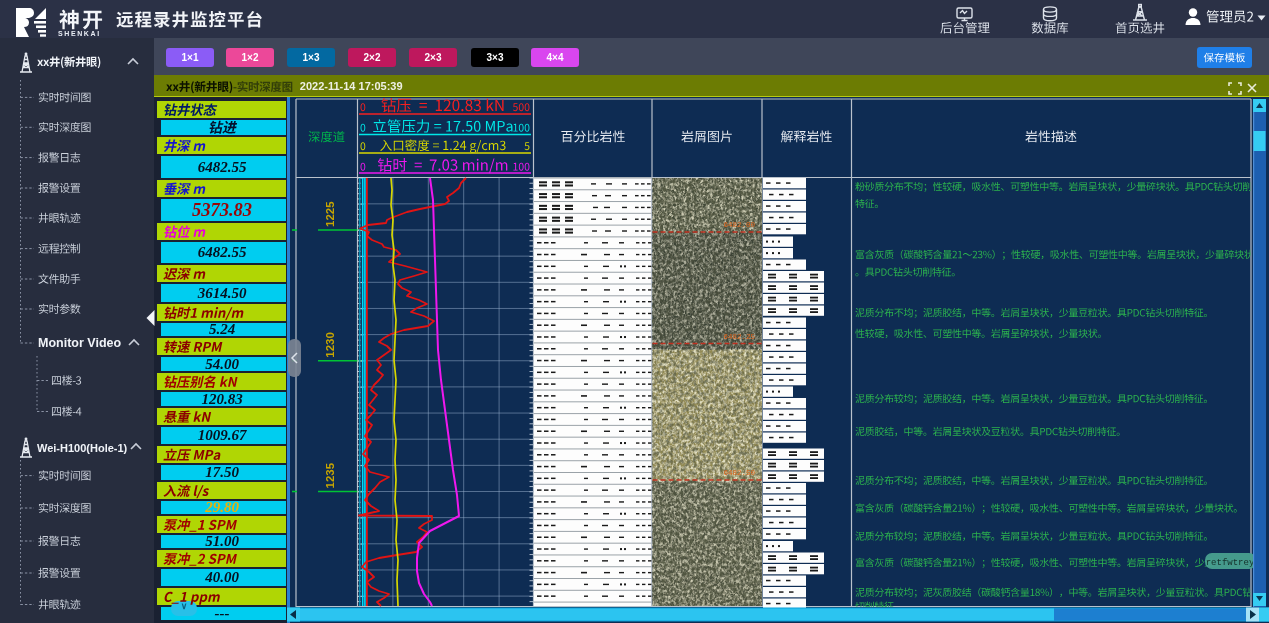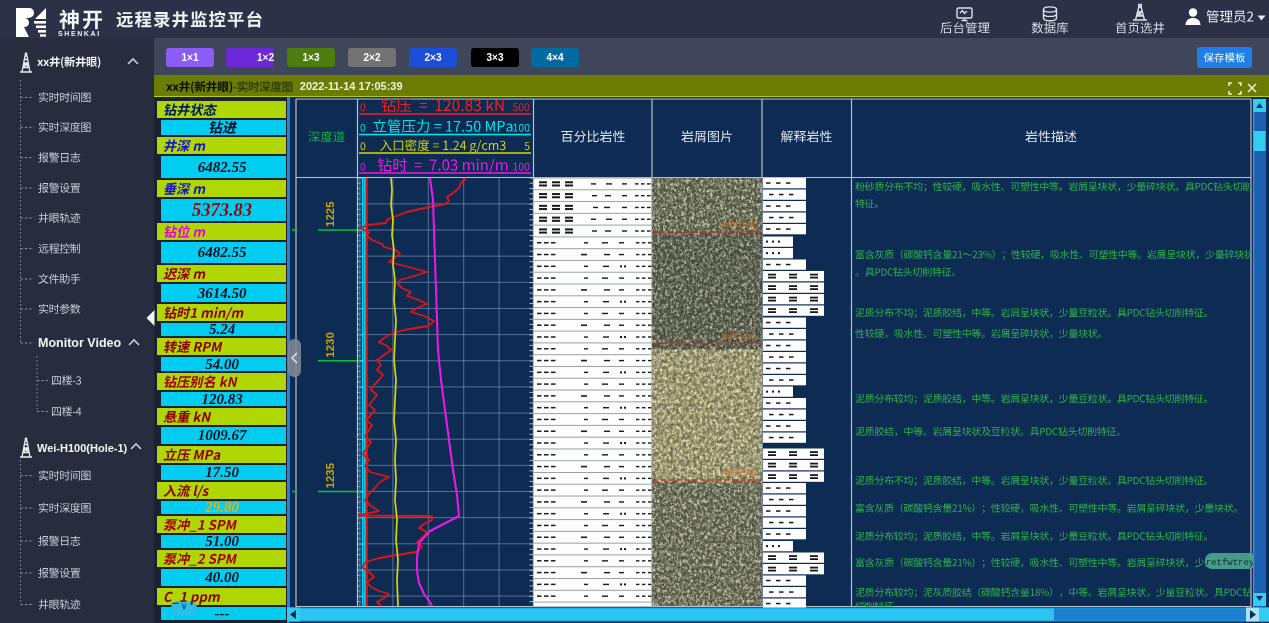--- a/index.html
+++ b/index.html
@@ -1,26 +1,26 @@
 <!DOCTYPE html>
 <html><head><meta charset="utf-8"><style>html,body{margin:0;padding:0;width:1269px;height:623px;overflow:hidden;background:#3f4659}*{box-sizing:border-box}</style></head><body>
 <div style="position:absolute;left:0px;top:0px;width:1269px;height:623px;background:#3f4659"></div>
 <div style="position:absolute;left:0px;top:0px;width:1269px;height:38px;background:#2b3146"></div>
 <div style="position:absolute;left:0px;top:38px;width:154px;height:585px;background:#272d3e"></div>
 <div style="position:absolute;left:154px;top:97px;width:133px;height:526px;background:#1a2132"></div>
 <div style="position:absolute;left:154px;top:75px;width:1115px;height:22px;background:#6c7c03;border-bottom:1.5px solid #b8cc10"></div>
 <div style="position:absolute;left:287px;top:97px;width:982px;height:526px;background:#0e2c53"></div>
 <div style="position:absolute;left:287px;top:97px;width:3px;height:526px;background:#2b7fd0"></div>
 <div style="position:absolute;left:166px;top:48px;width:48px;height:19px;background:#8b5cf6;border-radius:3px;color:#fff;font:bold 10px 'Liberation Sans',sans-serif;text-align:center;line-height:19px">1×1</div>
-<div style="position:absolute;left:226px;top:48px;width:48px;height:19px;background:#6d28d9;border-radius:3px;color:#fff;font:bold 10px 'Liberation Sans',sans-serif;text-align:right;line-height:19px">1×2</div>
-<div style="position:absolute;left:287px;top:48px;width:48px;height:19px;background:#4d7c0f;border-radius:3px;color:#fff;font:bold 10px 'Liberation Sans',sans-serif;text-align:center;line-height:19px">1×3</div>
-<div style="position:absolute;left:348px;top:48px;width:48px;height:19px;background:#737373;border-radius:3px;color:#fff;font:bold 10px 'Liberation Sans',sans-serif;text-align:center;line-height:19px">2×2</div>
-<div style="position:absolute;left:409px;top:48px;width:48px;height:19px;background:#1d4ed8;border-radius:3px;color:#fff;font:bold 10px 'Liberation Sans',sans-serif;text-align:center;line-height:19px">2×3</div>
+<div style="position:absolute;left:226px;top:48px;width:48px;height:19px;background:#ec4899;border-radius:3px;color:#fff;font:bold 10px 'Liberation Sans',sans-serif;text-align:center;line-height:19px">1×2</div>
+<div style="position:absolute;left:287px;top:48px;width:48px;height:19px;background:#0369a1;border-radius:3px;color:#fff;font:bold 10px 'Liberation Sans',sans-serif;text-align:center;line-height:19px">1×3</div>
+<div style="position:absolute;left:348px;top:48px;width:48px;height:19px;background:#be185d;border-radius:3px;color:#fff;font:bold 10px 'Liberation Sans',sans-serif;text-align:center;line-height:19px">2×2</div>
+<div style="position:absolute;left:409px;top:48px;width:48px;height:19px;background:#be185d;border-radius:3px;color:#fff;font:bold 10px 'Liberation Sans',sans-serif;text-align:center;line-height:19px">2×3</div>
 <div style="position:absolute;left:471px;top:48px;width:48px;height:19px;background:#000000;border-radius:3px;color:#fff;font:bold 10px 'Liberation Sans',sans-serif;text-align:center;line-height:19px">3×3</div>
-<div style="position:absolute;left:531px;top:48px;width:48px;height:19px;background:#0369a1;border-radius:3px;color:#fff;font:bold 10px 'Liberation Sans',sans-serif;text-align:center;line-height:19px">4×4</div>
+<div style="position:absolute;left:531px;top:48px;width:48px;height:19px;background:#d946ef;border-radius:3px;color:#fff;font:bold 10px 'Liberation Sans',sans-serif;text-align:center;line-height:19px">4×4</div>
 <div style="position:absolute;left:1197px;top:47px;width:55px;height:21px;background:#1f7fe8;border-radius:3px"></div>
 <div style="position:absolute;left:157px;top:101px;width:129px;height:17px;background:#b0d604"></div>
 <div style="position:absolute;left:161px;top:120px;width:125px;height:15px;background:#00cdf0"></div>
 <div style="position:absolute;left:157px;top:137px;width:129px;height:17px;background:#b0d604"></div>
 <div style="position:absolute;left:161px;top:156px;width:125px;height:22px;background:#00cdf0"></div>
 <div style="position:absolute;left:157px;top:156px;width:130px;height:22px;color:#06101f;font:bold italic 15px 'Liberation Serif',serif;text-align:center;line-height:22px">6482.55</div>
 <div style="position:absolute;left:157px;top:180px;width:129px;height:17px;background:#b0d604"></div>
 <div style="position:absolute;left:161px;top:199px;width:125px;height:22px;background:#00cdf0"></div>
 <div style="position:absolute;left:157px;top:199px;width:130px;height:22px;color:#9a0505;font:bold italic 18.5px 'Liberation Serif',serif;text-align:center;line-height:22px">5373.83</div>
 <div style="position:absolute;left:157px;top:223px;width:129px;height:17px;background:#b0d604"></div>

